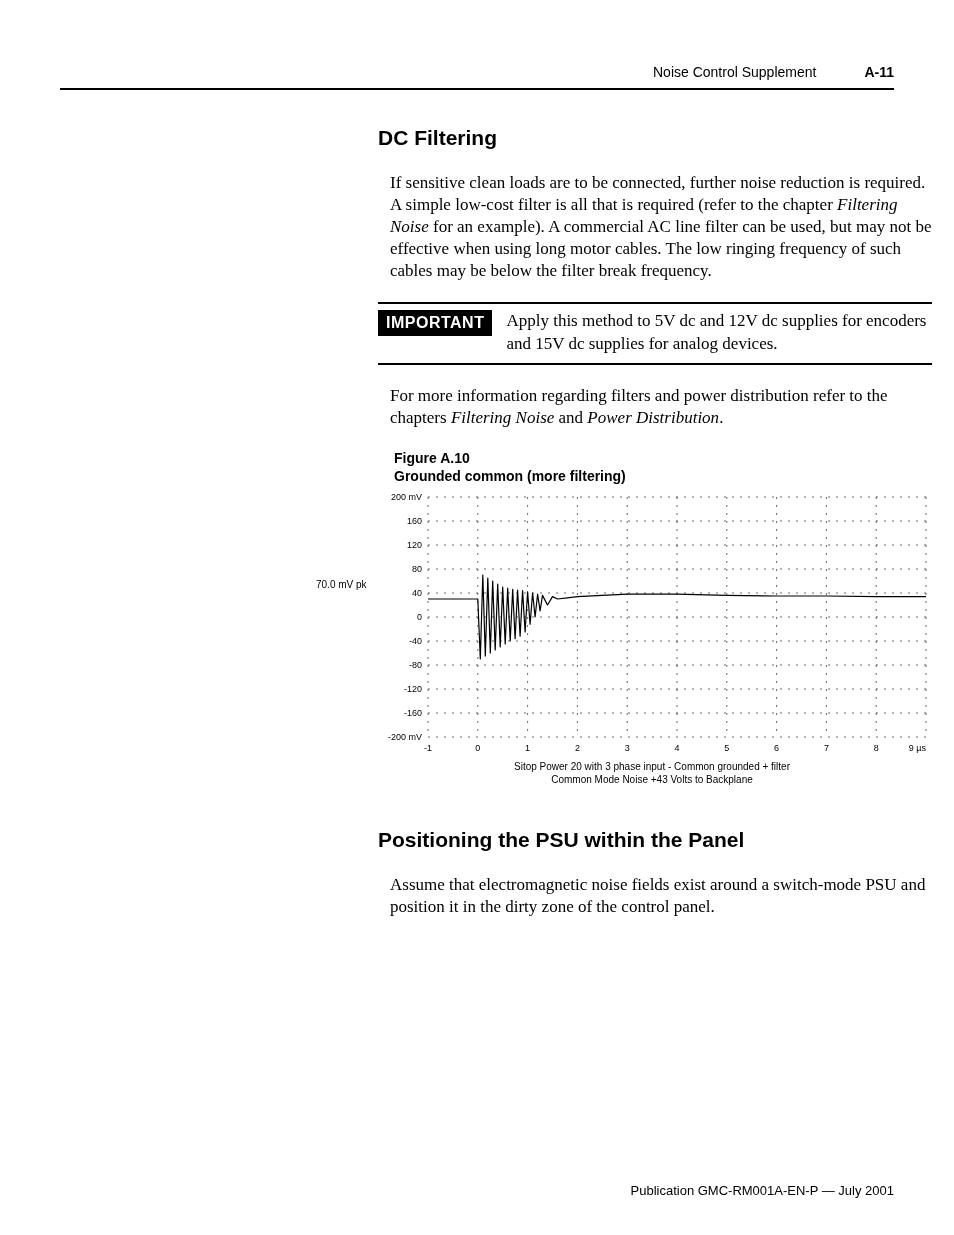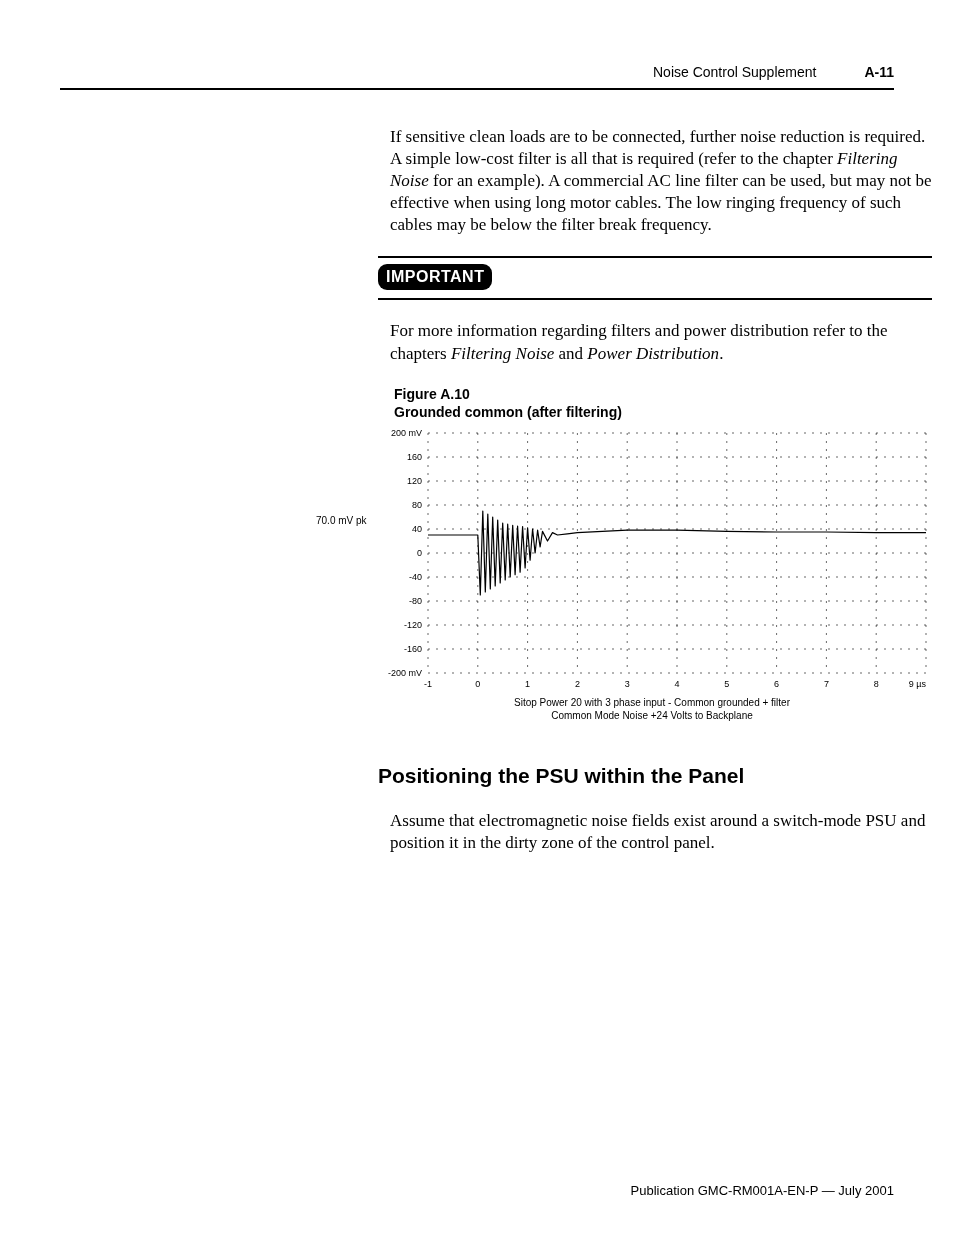--- a/index.html
+++ b/index.html
@@ -64,21 +64,20 @@
     gap: 14px;
   }
   .important-badge {
     background: #000;
     color: #fff;
     font-family: "Helvetica Neue", Arial, sans-serif;
     font-weight: 700;
     font-size: 16px;
     letter-spacing: 0.5px;
     padding: 4px 8px;
-    border-radius: 9px;
   }
   .important-text {
     font-size: 17px;
     line-height: 1.3;
     flex: 1;
   }
   .figure-caption {
     font-family: "Helvetica Neue", Arial, sans-serif;
     font-weight: 700;
     font-size: 14px;
@@ -120,39 +119,41 @@
 <div class="page">
 
   <div class="running-head">
     <span class="rh-title">Noise Control Supplement</span>
     <span class="rh-page">A-11</span>
   </div>
   <hr class="rule">
 
   <div class="content-col">
 
+    <h2 class="section">DC Filtering</h2>
 
     <p class="body">
       <span>If sensitive clean loads are to be connected, further noise reduction is required. A simple low-cost filter is all that is required (refer to the chapter </span><span class="ital">Filtering Noise</span><span> for an example). A commercial AC line filter can be used, but may not be effective when using long motor cables. The low ringing frequency of such cables may be below the filter break frequency.</span>
     </p>
 
 
     <div class="important-block">
       <div class="important-row">
         <span class="important-badge">IMPORTANT</span>
+        <span class="important-text">Apply this method to 5V dc and 12V dc supplies for encoders and   15V dc supplies for analog devices.</span>
       </div>
     </div>
 
     <p class="body">
       <span>For more information regarding filters and power distribution refer to the chapters </span><span class="ital">Filtering Noise</span><span> and </span><span class="ital">Power Distribution</span><span>.</span>
     </p>
 
     <div class="figure-caption">
       <span>Figure A.10</span><br>
-      <span>Grounded common (after filtering)</span>
+      <span>Grounded common (more filtering)</span>
     </div>
 
     <div class="figure">
       <span class="y-sidelabel">70.0 mV pk</span>
       <svg id="oscope" width="560" height="268" viewBox="0 0 560 268">
           <line x1="56" x2="554" y1="246" y2="246" stroke="#000" stroke-width="0.6" stroke-dasharray="2 6"></line>
           <line x1="56" x2="554" y1="222" y2="222" stroke="#000" stroke-width="0.6" stroke-dasharray="2 6"></line>
           <line x1="56" x2="554" y1="198" y2="198" stroke="#000" stroke-width="0.6" stroke-dasharray="2 6"></line>
           <line x1="56" x2="554" y1="174" y2="174" stroke="#000" stroke-width="0.6" stroke-dasharray="2 6"></line>
           <line x1="56" x2="554" y1="150" y2="150" stroke="#000" stroke-width="0.6" stroke-dasharray="2 6"></line>
@@ -192,21 +193,21 @@
           <text x="305" y="260" text-anchor="middle" font-family="Helvetica, Arial, sans-serif" font-size="9" fill="#000">4</text>
           <text x="354.8" y="260" text-anchor="middle" font-family="Helvetica, Arial, sans-serif" font-size="9" fill="#000">5</text>
           <text x="404.59999999999997" y="260" text-anchor="middle" font-family="Helvetica, Arial, sans-serif" font-size="9" fill="#000">6</text>
           <text x="454.40000000000003" y="260" text-anchor="middle" font-family="Helvetica, Arial, sans-serif" font-size="9" fill="#000">7</text>
           <text x="504.2" y="260" text-anchor="middle" font-family="Helvetica, Arial, sans-serif" font-size="9" fill="#000">8</text>
           <text x="554" y="260" text-anchor="end" font-family="Helvetica, Arial, sans-serif" font-size="9" fill="#000">9 µs</text>
           <path d="M56.0 108.0 L95.8 108.0 L105.8 108.0 L108.3 168.0 L110.8 84.0 L113.3 165.0 L115.8 87.0 L118.3 162.0 L120.7 90.0 L123.2 159.0 L125.7 93.0 L128.2 156.0 L130.7 96.0 L133.2 153.0 L135.7 97.2 L138.2 150.0 L140.7 98.4 L143.1 147.6 L145.6 99.0 L148.1 145.2 L150.6 99.6 L153.1 141.0 L155.6 100.8 L158.1 133.2 L160.6 102.0 L163.1 126.0 L165.6 103.2 L168.1 120.0 L170.5 104.4 L175.5 114.0 L180.5 105.6 L185.5 108.0 L195.4 106.8 L205.4 105.6 L230.3 104.4 L255.2 103.2 L305.0 103.2 L354.8 104.4 L404.6 105.0 L454.4 105.0 L504.2 105.6 L554.0 105.6 " fill="none" stroke="#000" stroke-width="1.2" stroke-linejoin="round"></path>
         </svg>
       <div class="x-subcap">
         <span>Sitop Power 20 with 3 phase input - Common grounded + filter</span><br>
-        <span>Common Mode Noise +24 Volts to Backplane</span>
+        <span>Common Mode Noise +43 Volts to Backplane</span>
       </div>
     </div>
 
     <h2 class="section" style="margin-top:42px;">Positioning the PSU within the Panel</h2>
 
     <p class="body">Assume that electromagnetic noise fields exist around a switch-mode PSU and position it in the dirty zone of the control panel.</p>
 
   </div>
 
   <div class="footer">Publication GMC-RM001A-EN-P — July 2001</div>

